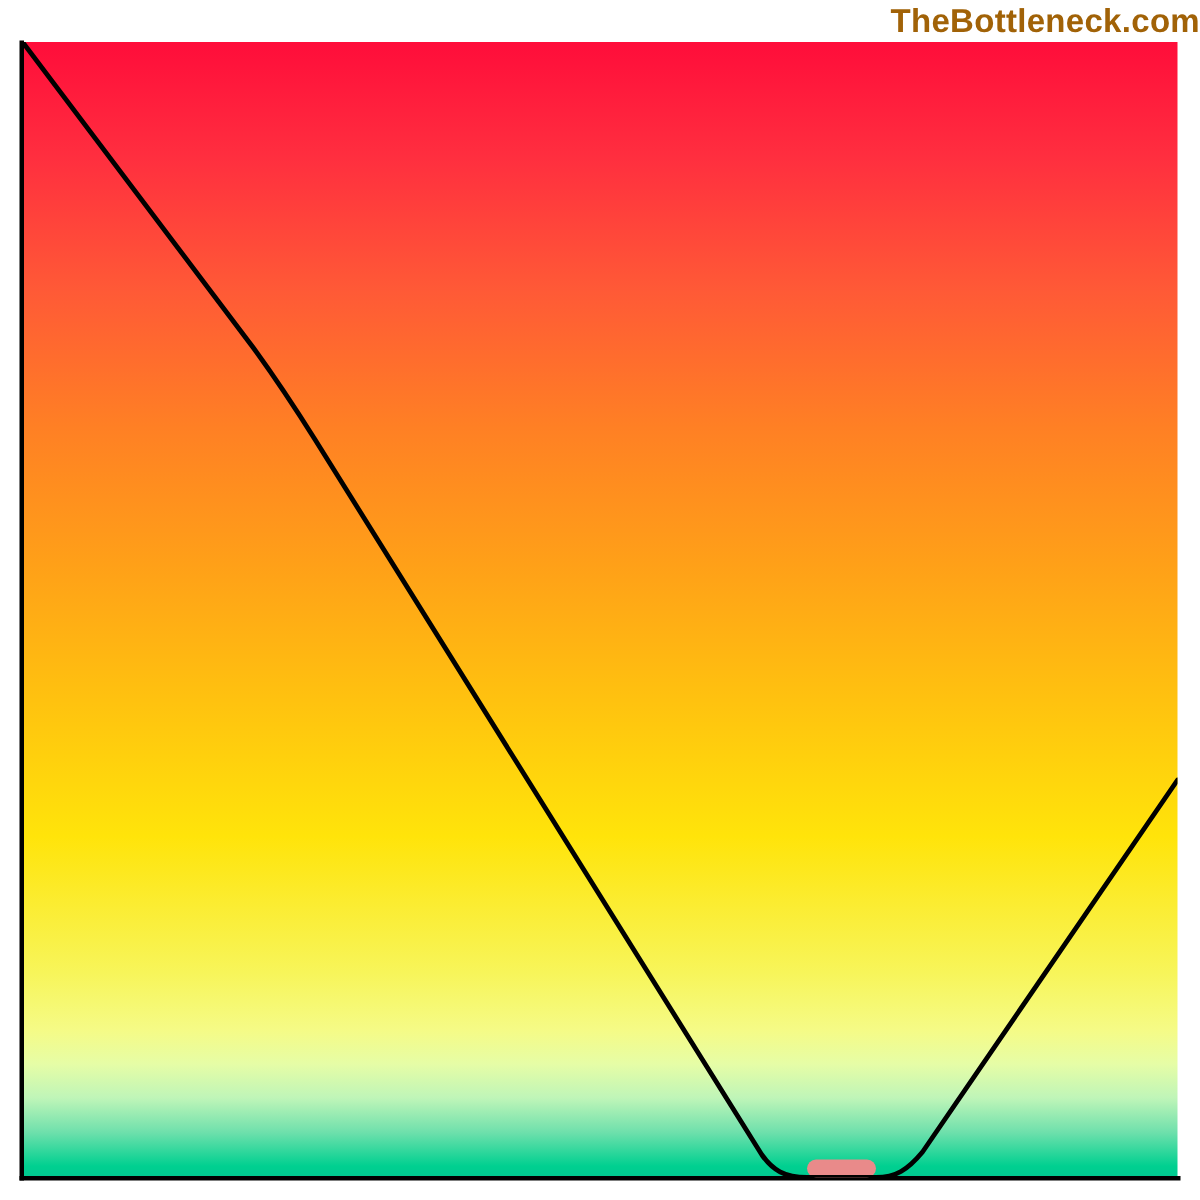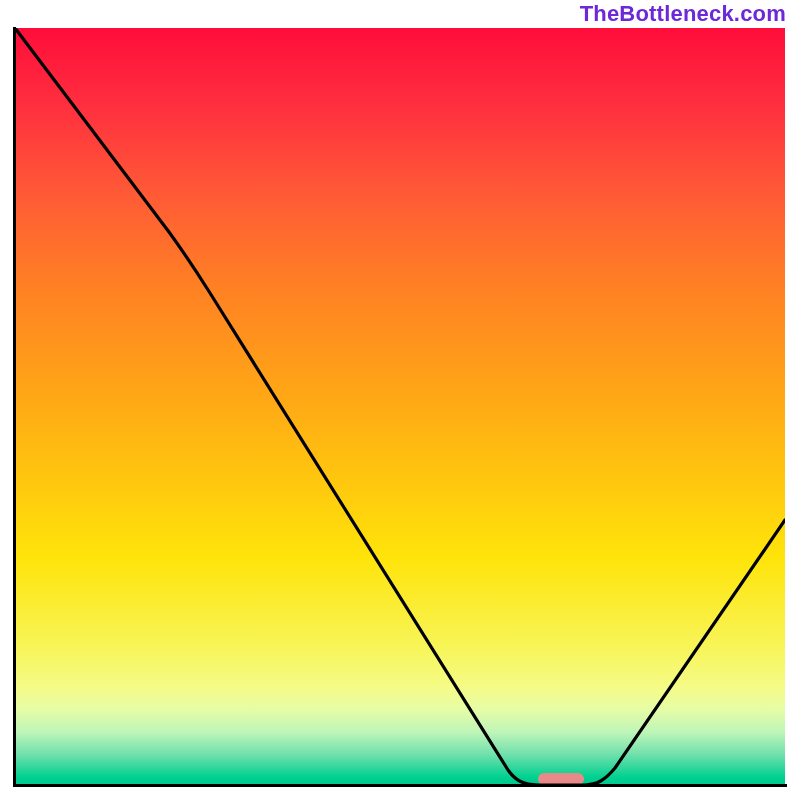--- a/index.html
+++ b/index.html
@@ -11,25 +11,25 @@
     background: #fff;
   }
   .chart-wrap {
     position: relative;
     width: 800px;
     height: 800px;
   }
   .watermark {
     position: absolute;
     top: 1px;
-    right: 14px;
+    right: 0;
     font-family: Arial, Helvetica, sans-serif;
     font-size: 22px;
     font-weight: 600;
-    color: #6d28d9;
+    color: #a16207;
     letter-spacing: 0.2px;
     z-index: 5;
   }
   .plot-area {
     position: absolute;
     left: 15px;
     top: 28px;
     width: 770px;
     height: 757px;
     background: linear-gradient(

